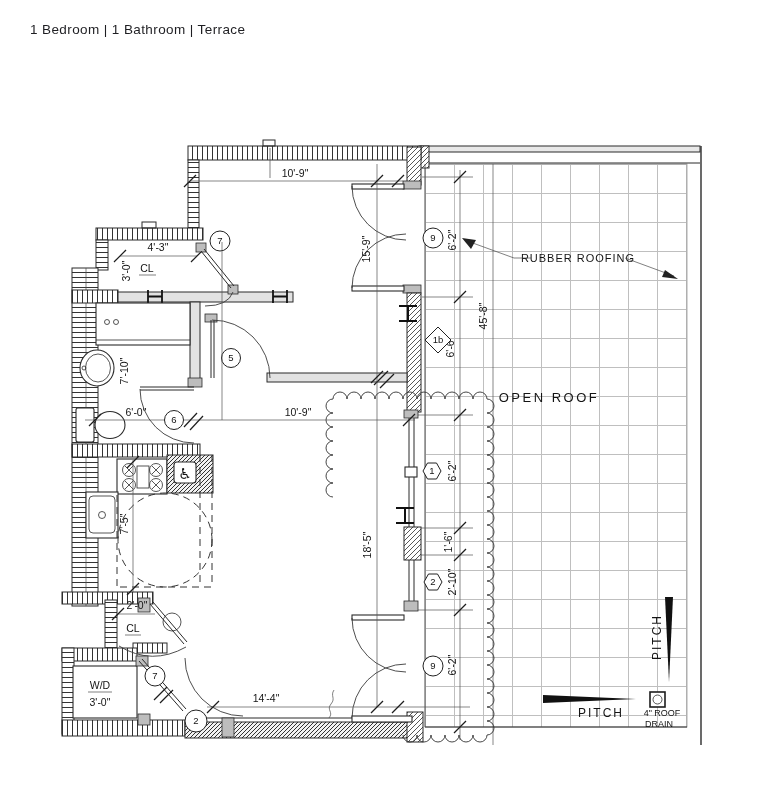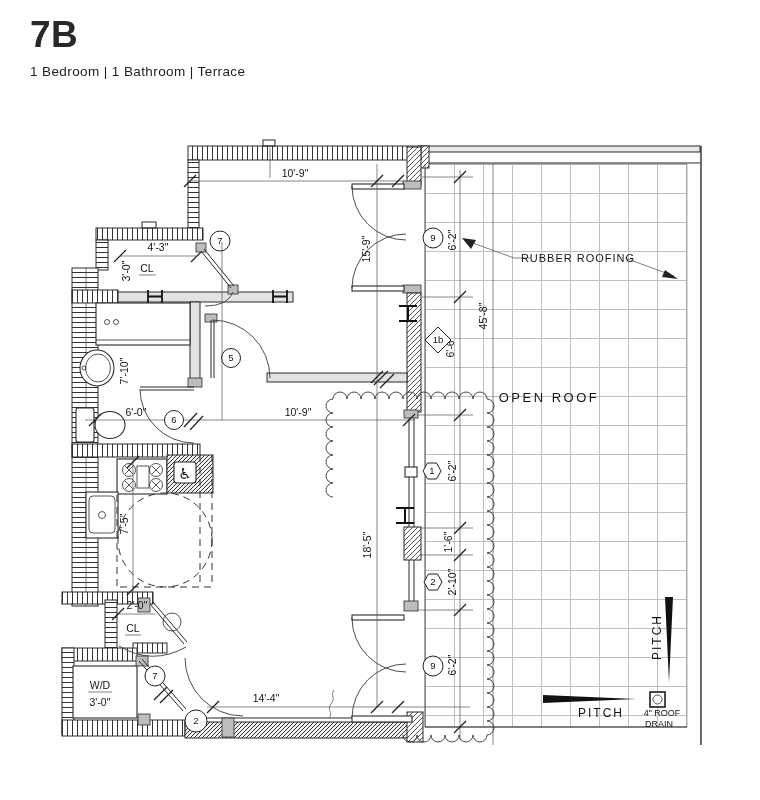--- a/index.html
+++ b/index.html
@@ -32,21 +32,20 @@
   .lab3{font-family:"Liberation Sans",sans-serif;font-size:12px;letter-spacing:2px;fill:#141414;text-anchor:middle;}
   .sm  {font-family:"Liberation Sans",sans-serif;font-size:9px;fill:#141414;text-anchor:middle;}
   .acc {font-family:"DejaVu Sans",sans-serif;font-size:15px;fill:#141414;text-anchor:middle;}
 </style>
 </head>
 <body>
 
 <div class="page">
 
   <div class="hdr">
-    <h1>7B</h1>
     <p>1 Bedroom | 1 Bathroom | Terrace</p>
   </div>
 
   <svg width="760" height="800" viewBox="0 0 760 800">
     <defs>
       <pattern id="gridP" width="29" height="29" patternUnits="userSpaceOnUse">
         <path d="M19.5 0 V29 M0 19.5 H29" stroke="#bfbfbf" stroke-width="1" fill="none"></path>
       </pattern>
       <pattern id="hatchV" width="5" height="8" patternUnits="userSpaceOnUse">
         <rect width="5" height="8" fill="#fff"></rect>

